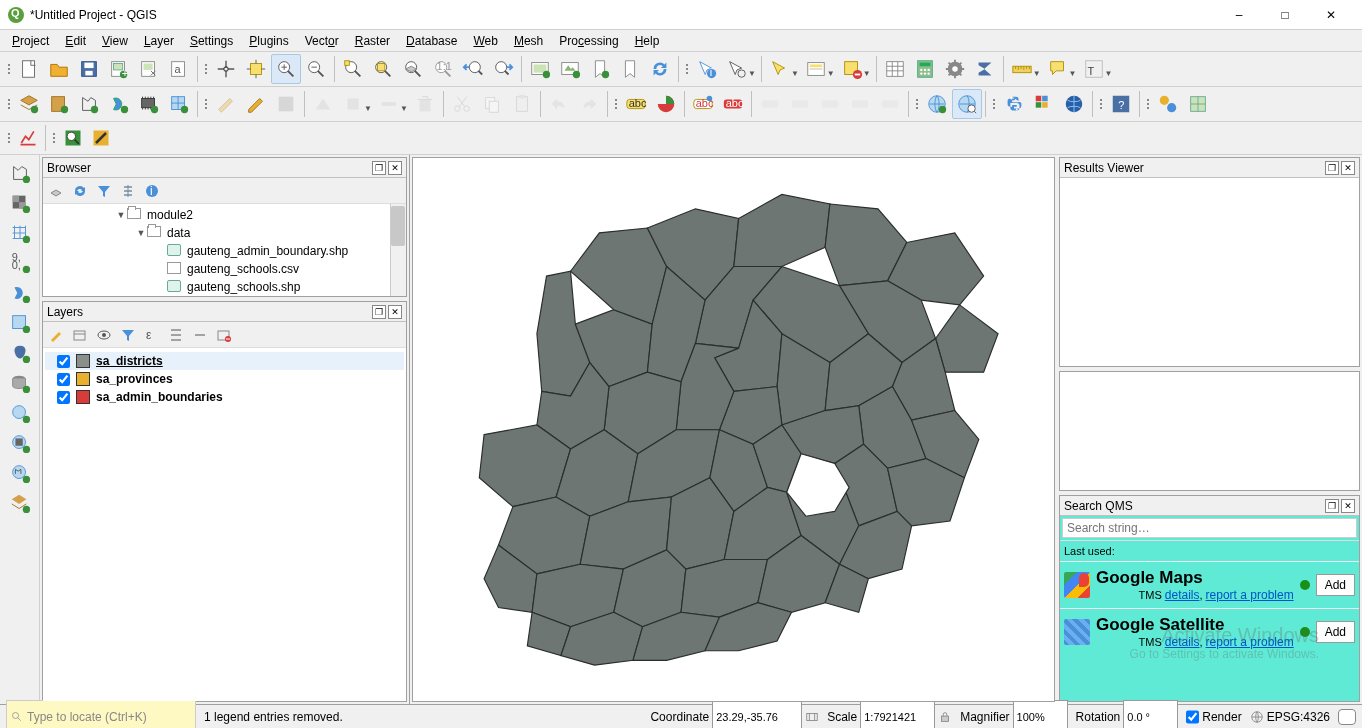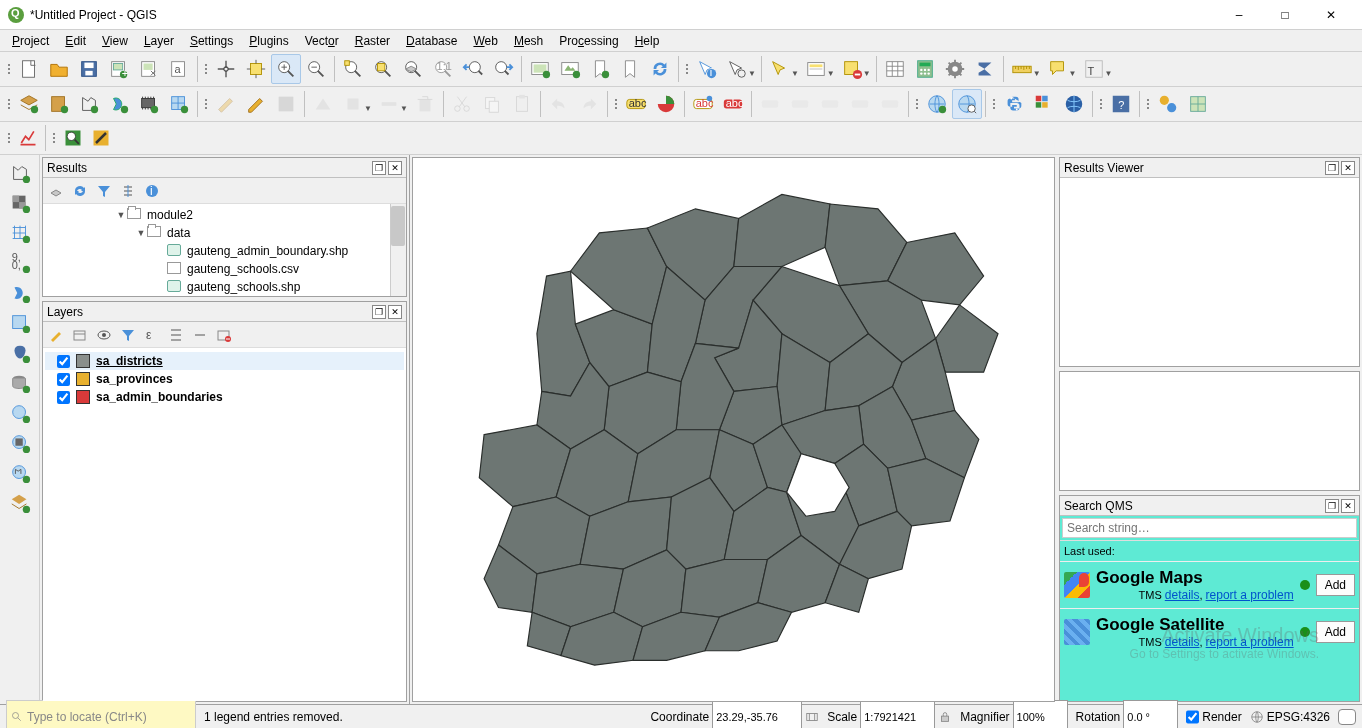--- a/index.html
+++ b/index.html
@@ -757,21 +757,21 @@
           <path d="M3 8l8-5 8 5-8 5z" fill="#d4a04a"></path>
           <path d="M3 13l8 5 8-5" fill="none" stroke="#a07020"></path>
           <circle cx="19" cy="19" r="4" fill="#3a8f3a"></circle>
         </svg>
       </div>
   </div>
 
   <div class="left-panels">
     <div class="panel browser">
       <div class="panel-header">
-        <span class="ph-title">Results</span>
+        <span class="ph-title">Browser</span>
         <span class="ph-btn">❐</span>
         <span class="ph-btn">✕</span>
       </div>
       <div class="panel-toolbar">
         <div class="tb-btn">
             <svg viewBox="0 0 16 16">
               <path d="M3 10l5-3 5 3-5 3z" fill="#c8c8c8" stroke="#888"></path>
             </svg>
           </div>
         <div class="tb-btn">

